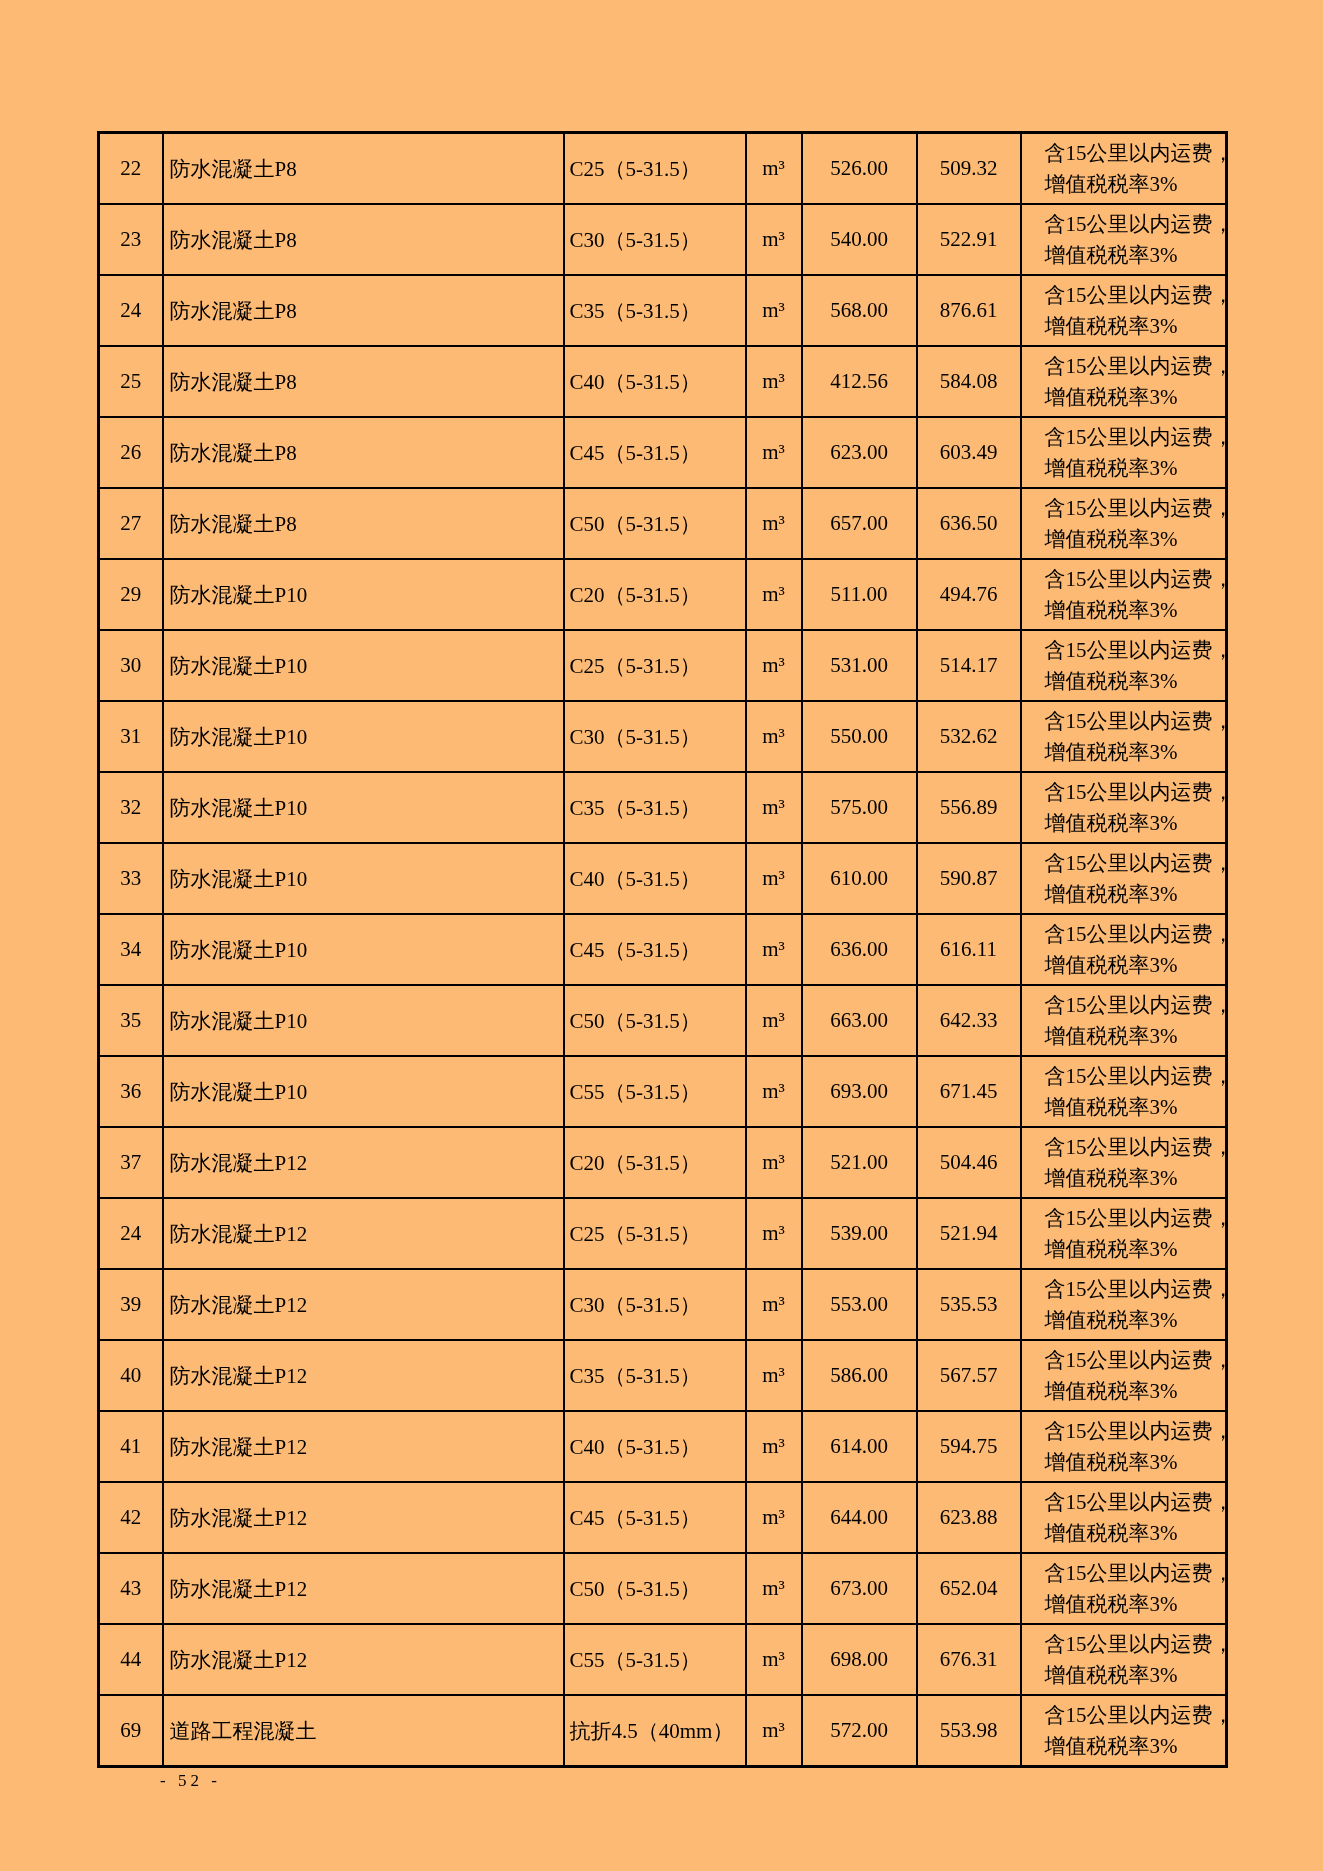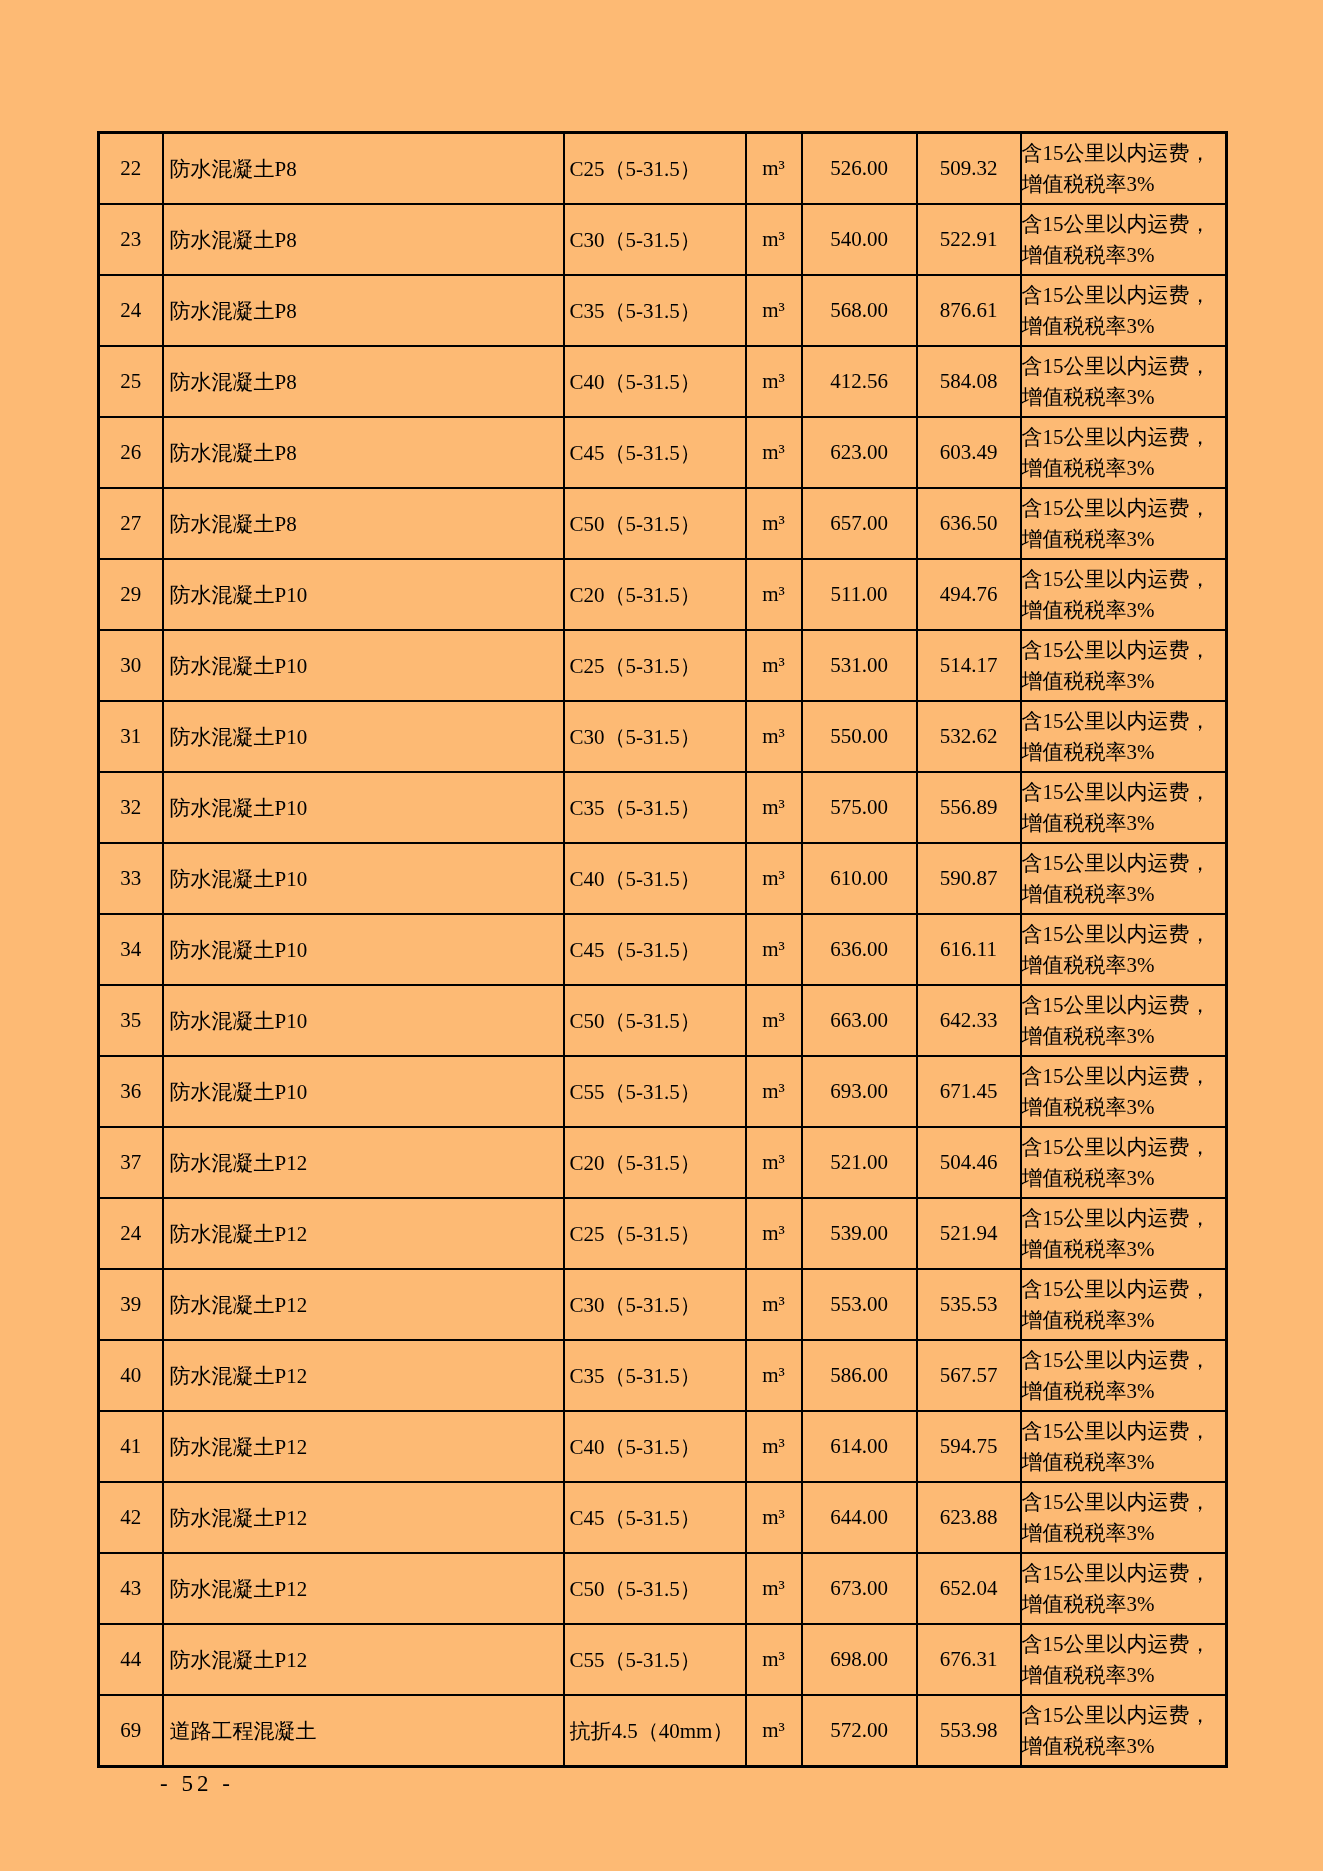--- a/index.html
+++ b/index.html
@@ -34,32 +34,32 @@
     white-space: nowrap;
   }
   td.c-no     { text-align: center; }
   td.c-name   { text-align: left; padding-left: 6px; }
   td.c-spec   { text-align: left; padding-left: 5px; }
   td.c-unit   { text-align: center; font-size: 20px; }
   td.c-price1 { text-align: center; }
   td.c-price2 { text-align: center; }
   td.c-remark {
     text-align: left;
-    padding-left: 0;
+    padding-left: 23px;
     padding-right: 3px;
     white-space: normal;
     font-size: 20px;
     line-height: 31px;
   }
   td.c-remark .rline { display: block; }
   .page-number {
     position: absolute;
     left: 160px;
     top: 1771px;
-    font-size: 23px;
+    font-size: 17px;
     letter-spacing: 4px;
     color: #000000;
   }
 </style>
 </head>
 <body>
 
 <div class="page">
   <table class="price-table">
     <colgroup>

